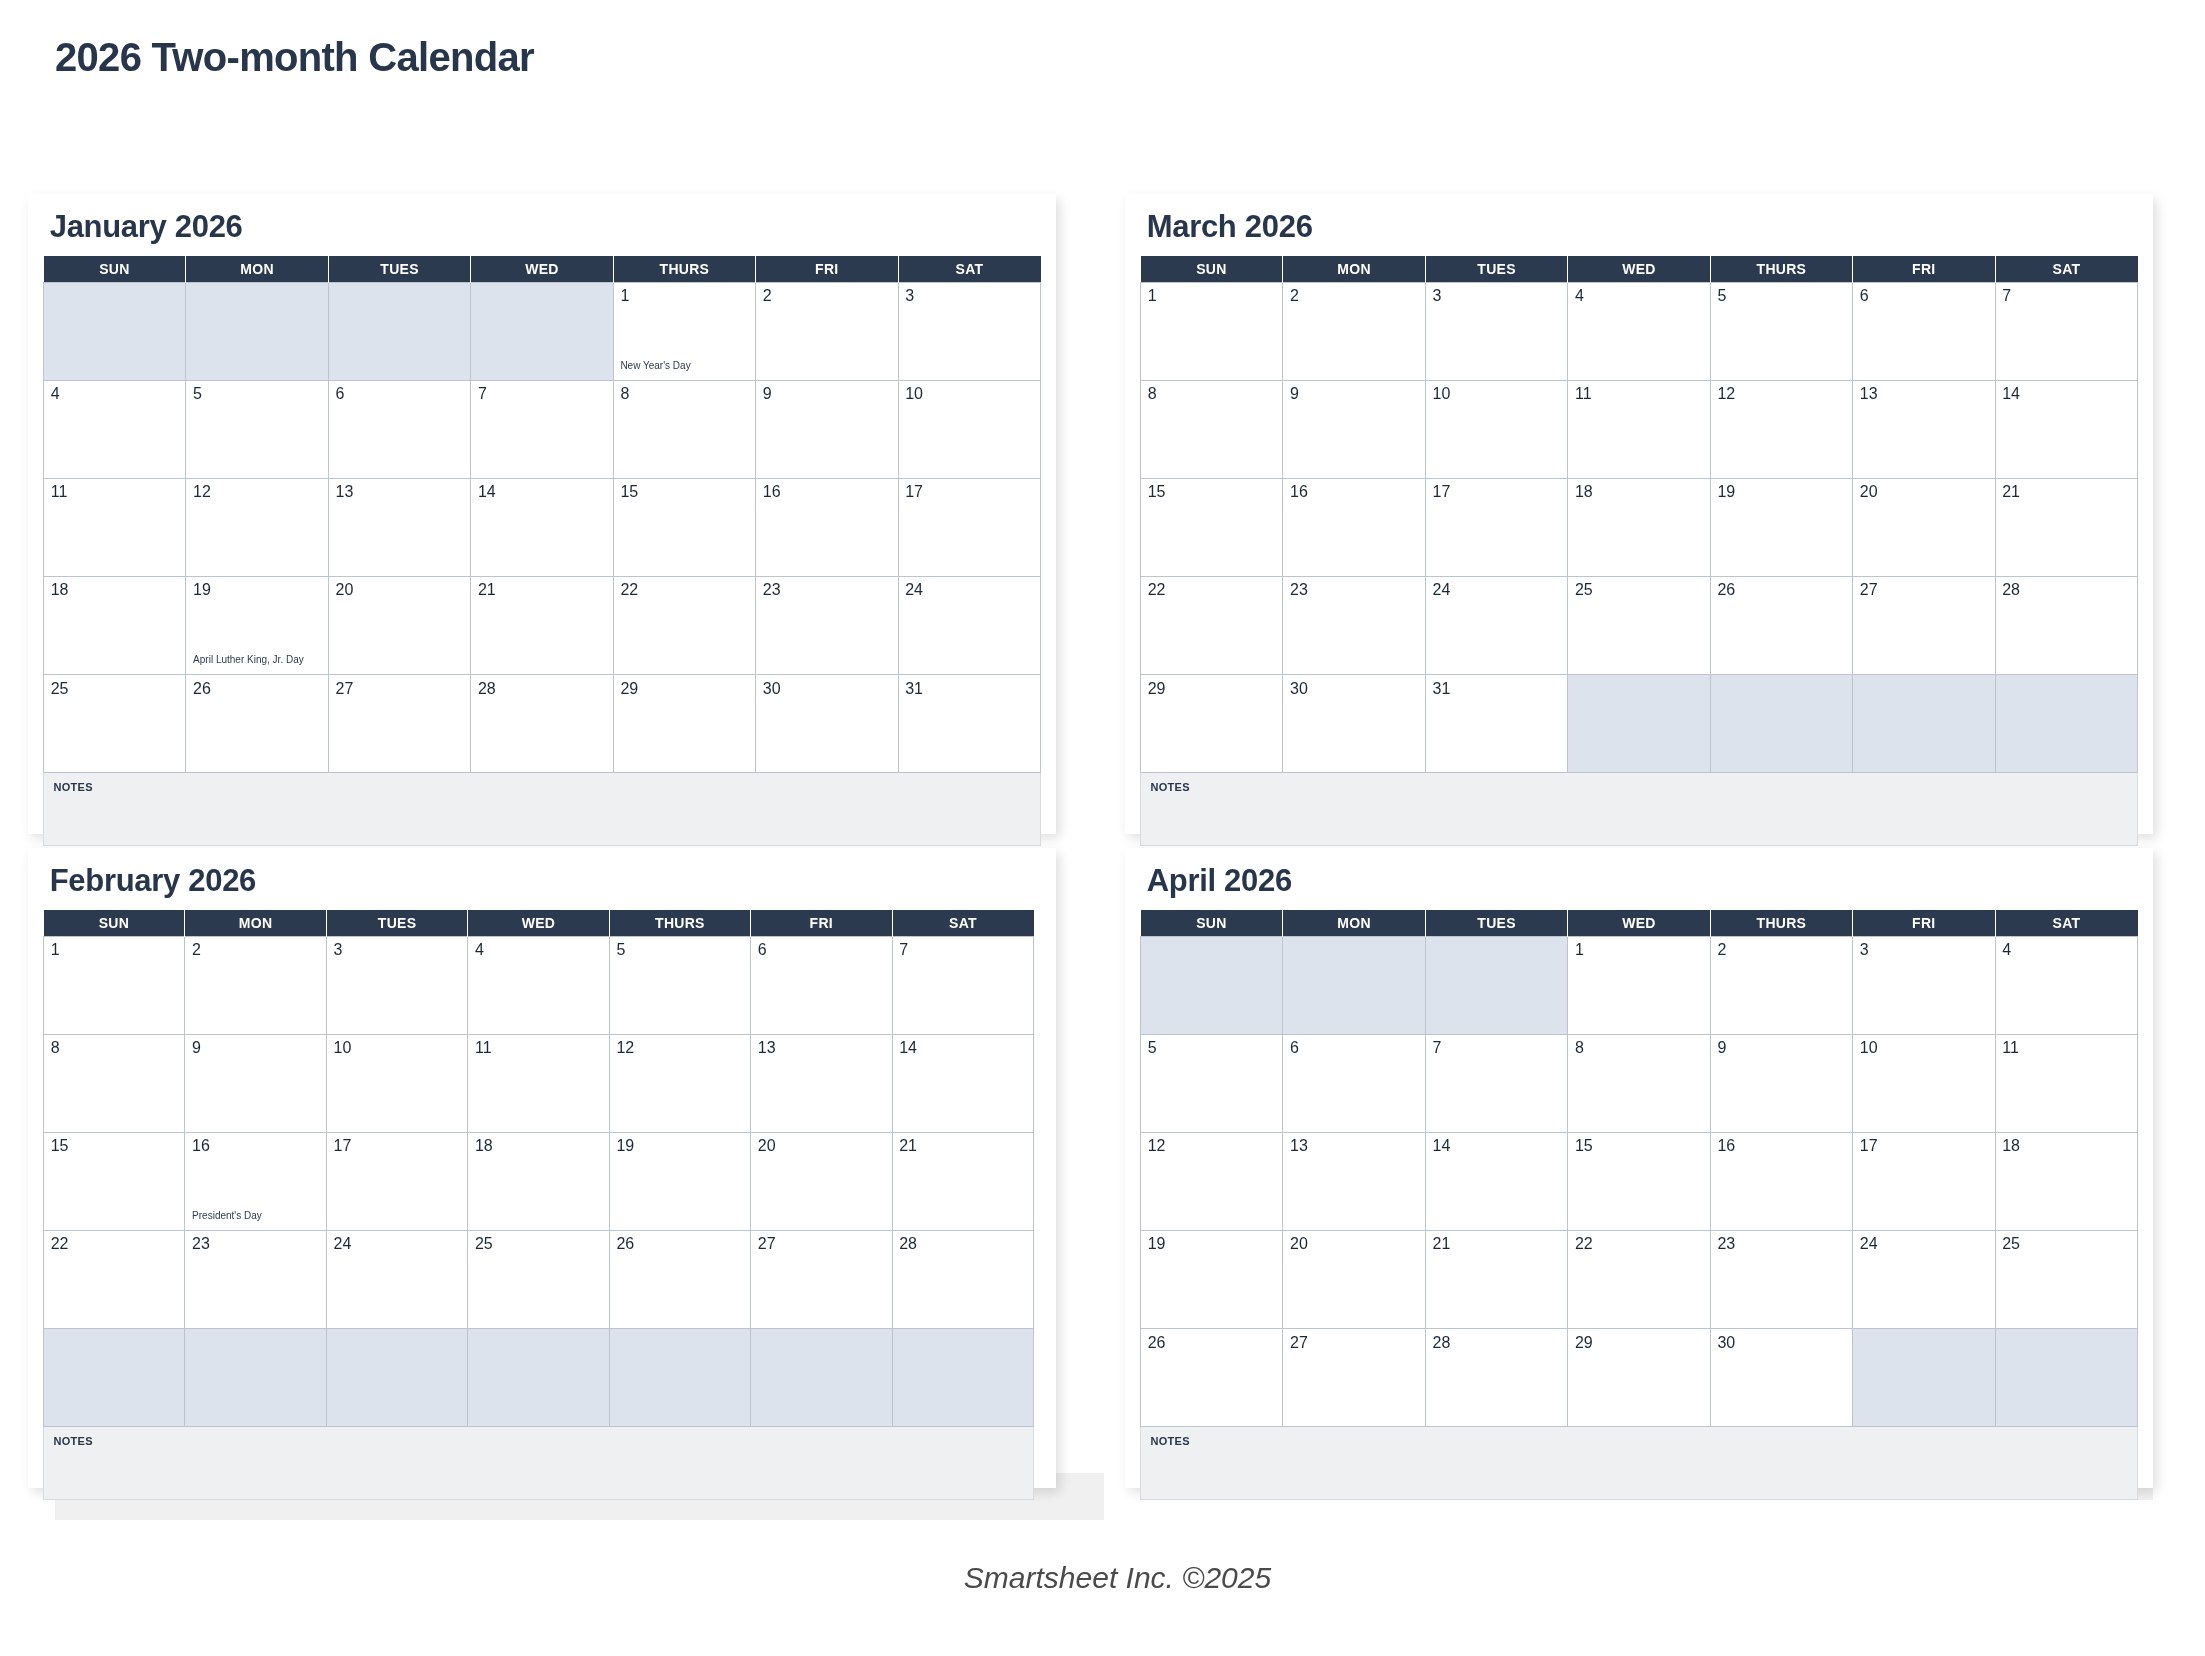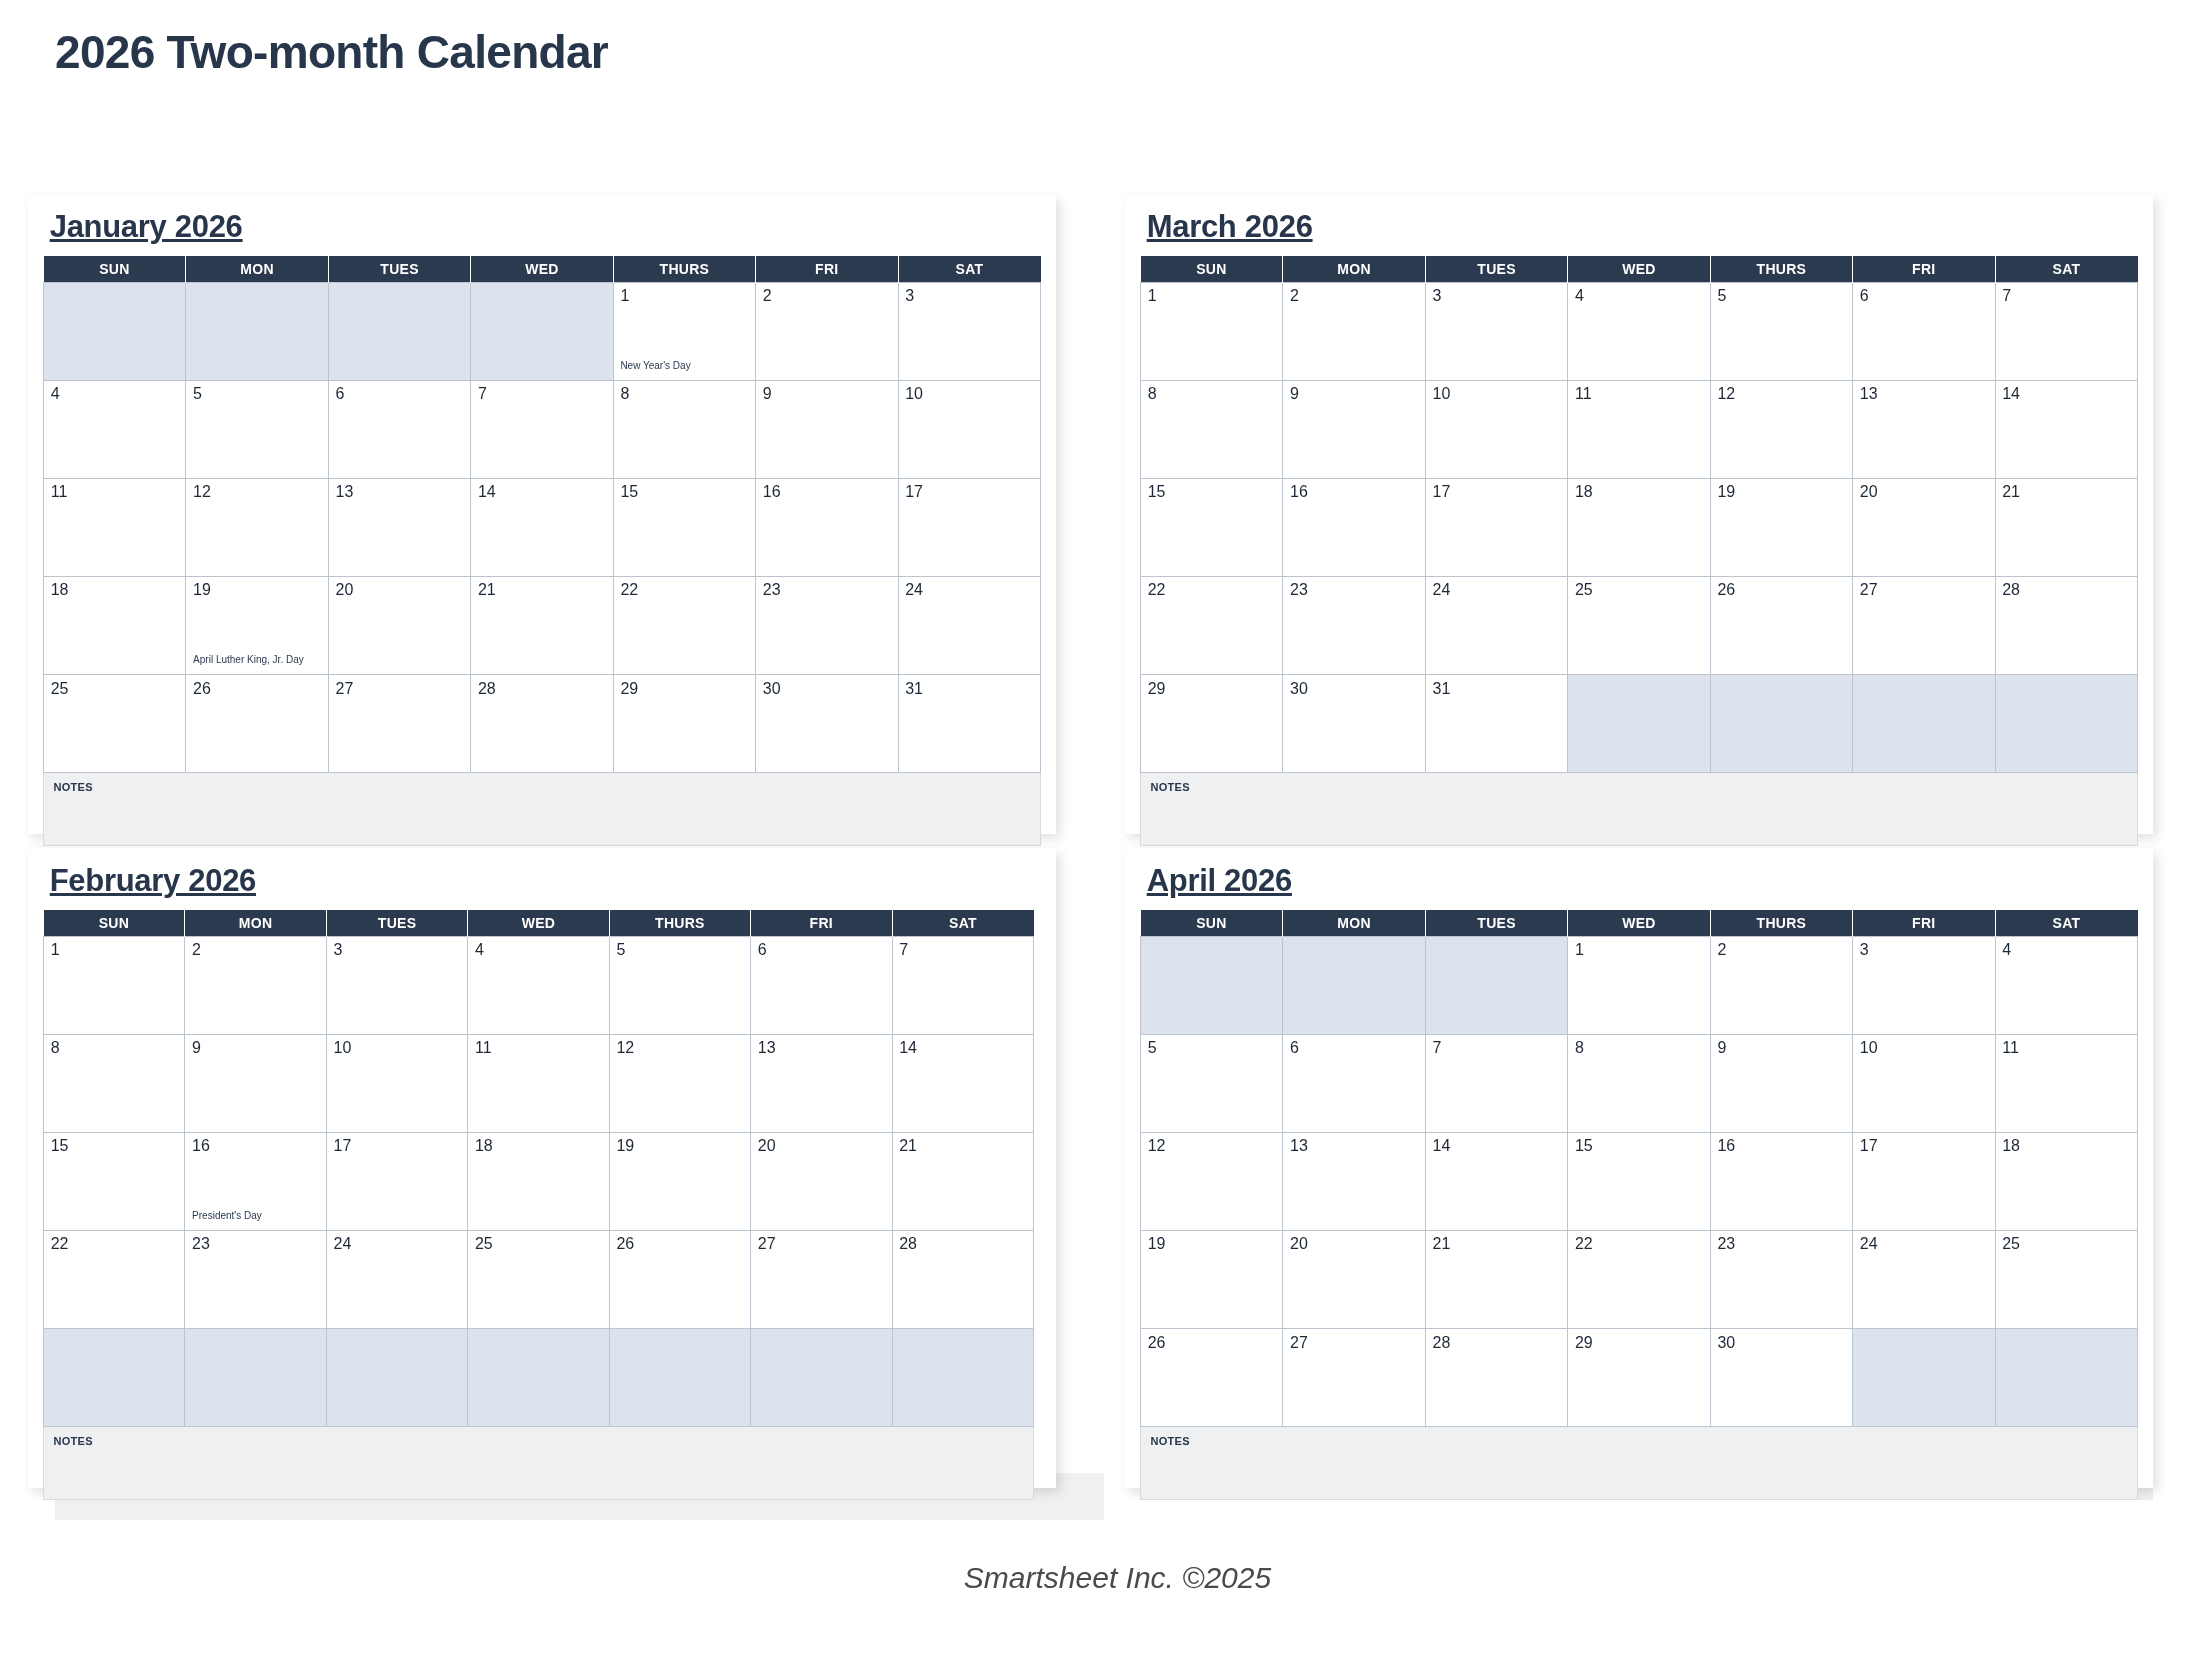--- a/index.html
+++ b/index.html
@@ -18,43 +18,42 @@
   .page {
     position: absolute;
     left: 0; top: 0;
     width: 2205px;
     height: 1657px;
     background: #ffffff;
   }
   .page-title {
     position: absolute;
     left: 55px;
-    top: 25px;
-    font-size: 46px;
+    top: 35px;
+    font-size: 40px;
     font-weight: bold;
     letter-spacing: -0.7px;
     color: #27364b;
   }
   
   .panel {
     position: absolute;
     background: #ffffff;
     box-shadow: 4px 5.4px 10.8px rgba(0,0,0,0.13);
   }
   .panel-inner {
     padding: 0;
   }
   .month-title {
     font-size: 31px;
     font-weight: bold;
     color: #27364b;
     margin: 0;
     padding: 0 0 10.8px 6.7px;
     letter-spacing: -0.3px;
-    text-decoration: underline;
   }
   table.cal {
     border-collapse: collapse;
     table-layout: fixed;
     width: 100%;
   }
   table.cal th {
     background: #2c3a4f;
     color: #ffffff;
     font-size: 14px;

